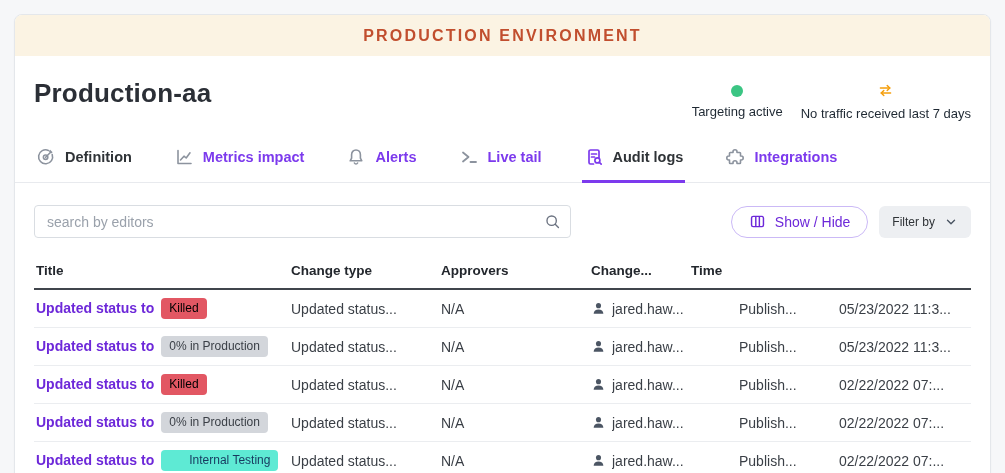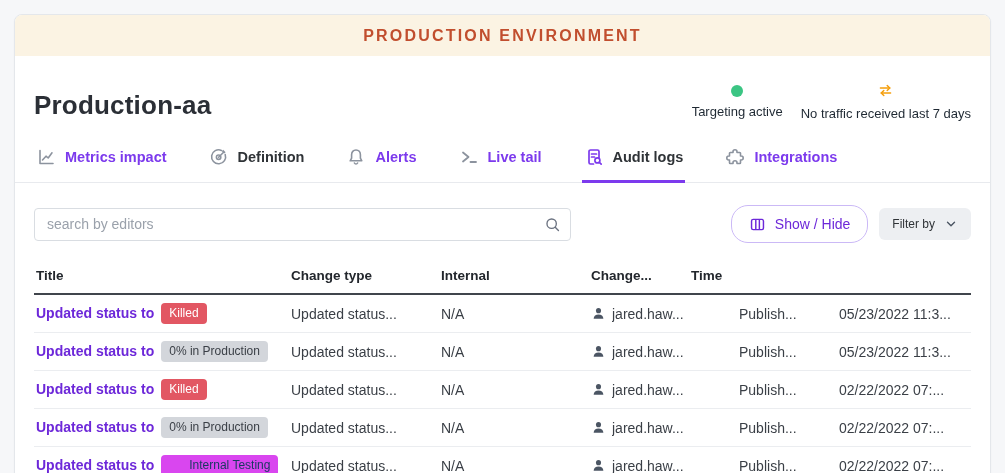--- a/index.html
+++ b/index.html
@@ -23,21 +23,21 @@
     color: #C14E2E;
     text-align: center;
     font-size: 16px;
     font-weight: 700;
     letter-spacing: 2.2px;
     padding: 12px 0 11px;
     text-transform: uppercase;
   }
   .page-header {
     display: flex;
-    align-items: flex-end;
+    align-items: flex-start;
     justify-content: space-between;
     padding: 22px 19px 20px 19px;
   }
   .page-title { font-size: 26px; font-weight: 700; color: #2B2F36; letter-spacing: .2px; }
   .status-group { display: flex; align-items: center; gap: 18px; margin-top: 4px; }
   .status-item { display: flex; align-items: center; gap: 7px; font-size: 13px; color: #1F2933; flex-direction: column; }
   .dot { width: 12px; height: 12px; border-radius: 50%; background: #3BC583; display: inline-block; }
   .tabs {
     display: flex;
     gap: 38px;
@@ -68,21 +68,21 @@
     padding: 0 36px 0 12px;
     font-size: 14px; color: #2F3337;
     font-family: "Liberation Sans", sans-serif;
     outline: none; background: #fff;
   }
   .search-input::placeholder { color: #9AA1AB; }
   .search-icon { position: absolute; right: 10px; top: 8px; }
   .toolbar-spacer { flex: 1; }
   .showhide-btn {
     display: flex; align-items: center; gap: 9px;
-    height: 38px; padding: 0 17px;
+    height: 32px; padding: 0 17px;
     border: 1.5px solid #CBB9F6; border-radius: 17px;
     background: #fff; color: #6D28D9;
     font-size: 14px; font-weight: 500;
     cursor: pointer; font-family: "Liberation Sans", sans-serif;
   }
   .filter-btn {
     display: flex; align-items: center; gap: 9px;
     height: 32px; padding: 0 13px;
     margin-left: 11px;
     border: none; border-radius: 6px;
@@ -107,23 +107,23 @@
   .col-change-type { width: 150px; }
   .col-approvers { width: 150px; }
   .col-edited { width: 148px; display: flex; align-items: center; gap: 6px; }
   .col-change { width: 100px; }
   .col-time { flex: 1; }
   .title-link { color: #6D28D9; font-weight: 700; font-size: 14px; cursor: pointer; white-space: nowrap; }
   .badge {
     font-size: 12px; padding: 3px 8px; border-radius: 4px;
     white-space: nowrap; line-height: 1.2;
   }
-  .badge[data-variant="danger"]  { background: #E25763; color: #ffffff; }
+  .badge[data-variant="danger"]  { background: #E25763; color: #000000; }
   .badge[data-variant="neutral"] { background: #D3D6DB; color: #3A3F46; }
-  .badge[data-variant="info"]    { background: #d946ef; color: #17395F; padding-left: 28px; }
+  .badge[data-variant="info"]    { background: #5eead4; color: #17395F; padding-left: 28px; }
   .hcell { white-space: nowrap; }
   .cell-text { white-space: nowrap; overflow: hidden; }
 </style>
 </head>
 <body>
 
 <div class="card">
 
   <div class="env-banner">PRODUCTION ENVIRONMENT</div>
 
@@ -142,39 +142,39 @@
             <path d="M16 13 H5"></path>
               <path d="M8 10 l-3 3 3 3"></path>
           </svg>
         </span>
         <span>No traffic received last 7 days</span>
       </div>
     </div>
   </div>
 
   <div class="tabs">
-    <div class="tab tab-purple">
-      <span style="display:flex;">
-        <svg width="20" height="20" viewBox="0 0 20 20" fill="none" stroke="#8C939E" stroke-width="1.6" stroke-linecap="round" stroke-linejoin="round">
-          <path d="M4 3.5 V16.5 H17"></path>
-          <path d="M6.5 13 L10 9.2 12.2 11 16 5.8"></path>
-        </svg>
-      </span>
-      <span>Metrics impact</span>
-    </div>
     <div class="tab tab-dark">
       <span style="display:flex;">
         <svg width="20" height="20" viewBox="0 0 20 20" fill="none" stroke="#8C939E" stroke-width="1.6" stroke-linecap="round">
           <path d="M16.2 7.5 A7 7 0 1 1 12.4 3.4"></path>
           <circle cx="9.6" cy="10.2" r="2.2"></circle>
           <path d="M9.6 10.2 L14.6 5.2"></path>
           <path d="M14.2 2.8 l2.4 2.4 -1.4 1.4 -2.4 -2.4 z" fill="#8C939E" stroke="none"></path>
         </svg>
       </span>
       <span>Definition</span>
+    </div>
+    <div class="tab tab-purple">
+      <span style="display:flex;">
+        <svg width="20" height="20" viewBox="0 0 20 20" fill="none" stroke="#8C939E" stroke-width="1.6" stroke-linecap="round" stroke-linejoin="round">
+          <path d="M4 3.5 V16.5 H17"></path>
+          <path d="M6.5 13 L10 9.2 12.2 11 16 5.8"></path>
+        </svg>
+      </span>
+      <span>Metrics impact</span>
     </div>
     <div class="tab tab-purple">
       <span style="display:flex;">
         <svg width="20" height="20" viewBox="0 0 20 20" fill="none" stroke="#8C939E" stroke-width="1.6" stroke-linecap="round" stroke-linejoin="round">
           <path d="M10 3 C7.2 3 5.6 5 5.6 7.8 V11.2 L4.2 13.8 H15.8 L14.4 11.2 V7.8 C14.4 5 12.8 3 10 3 Z"></path>
           <path d="M8.4 16 a1.8 1.8 0 0 0 3.2 0"></path>
         </svg>
       </span>
       <span>Alerts</span>
     </div>
@@ -237,21 +237,21 @@
           <path d="M5 7.5 L10 12.5 L15 7.5"></path>
         </svg>
       </span>
     </button>
   </div>
 
   <div class="table">
     <div class="thead">
       <div class="col-title hcell">Title</div>
       <div class="col-change-type hcell">Change type</div>
-      <div class="col-approvers hcell">Internal</div>
+      <div class="col-approvers hcell">Approvers</div>
       <div class="col-change hcell">Change...</div>
       <div class="col-time hcell">Time</div>
     </div>
 
     <div class="trow">
       <div class="col-title">
         <span class="title-link">Updated status to</span>
         <span class="badge" data-variant="danger">Killed</span>
       </div>
       <div class="col-change-type cell-text">Updated status...</div>

